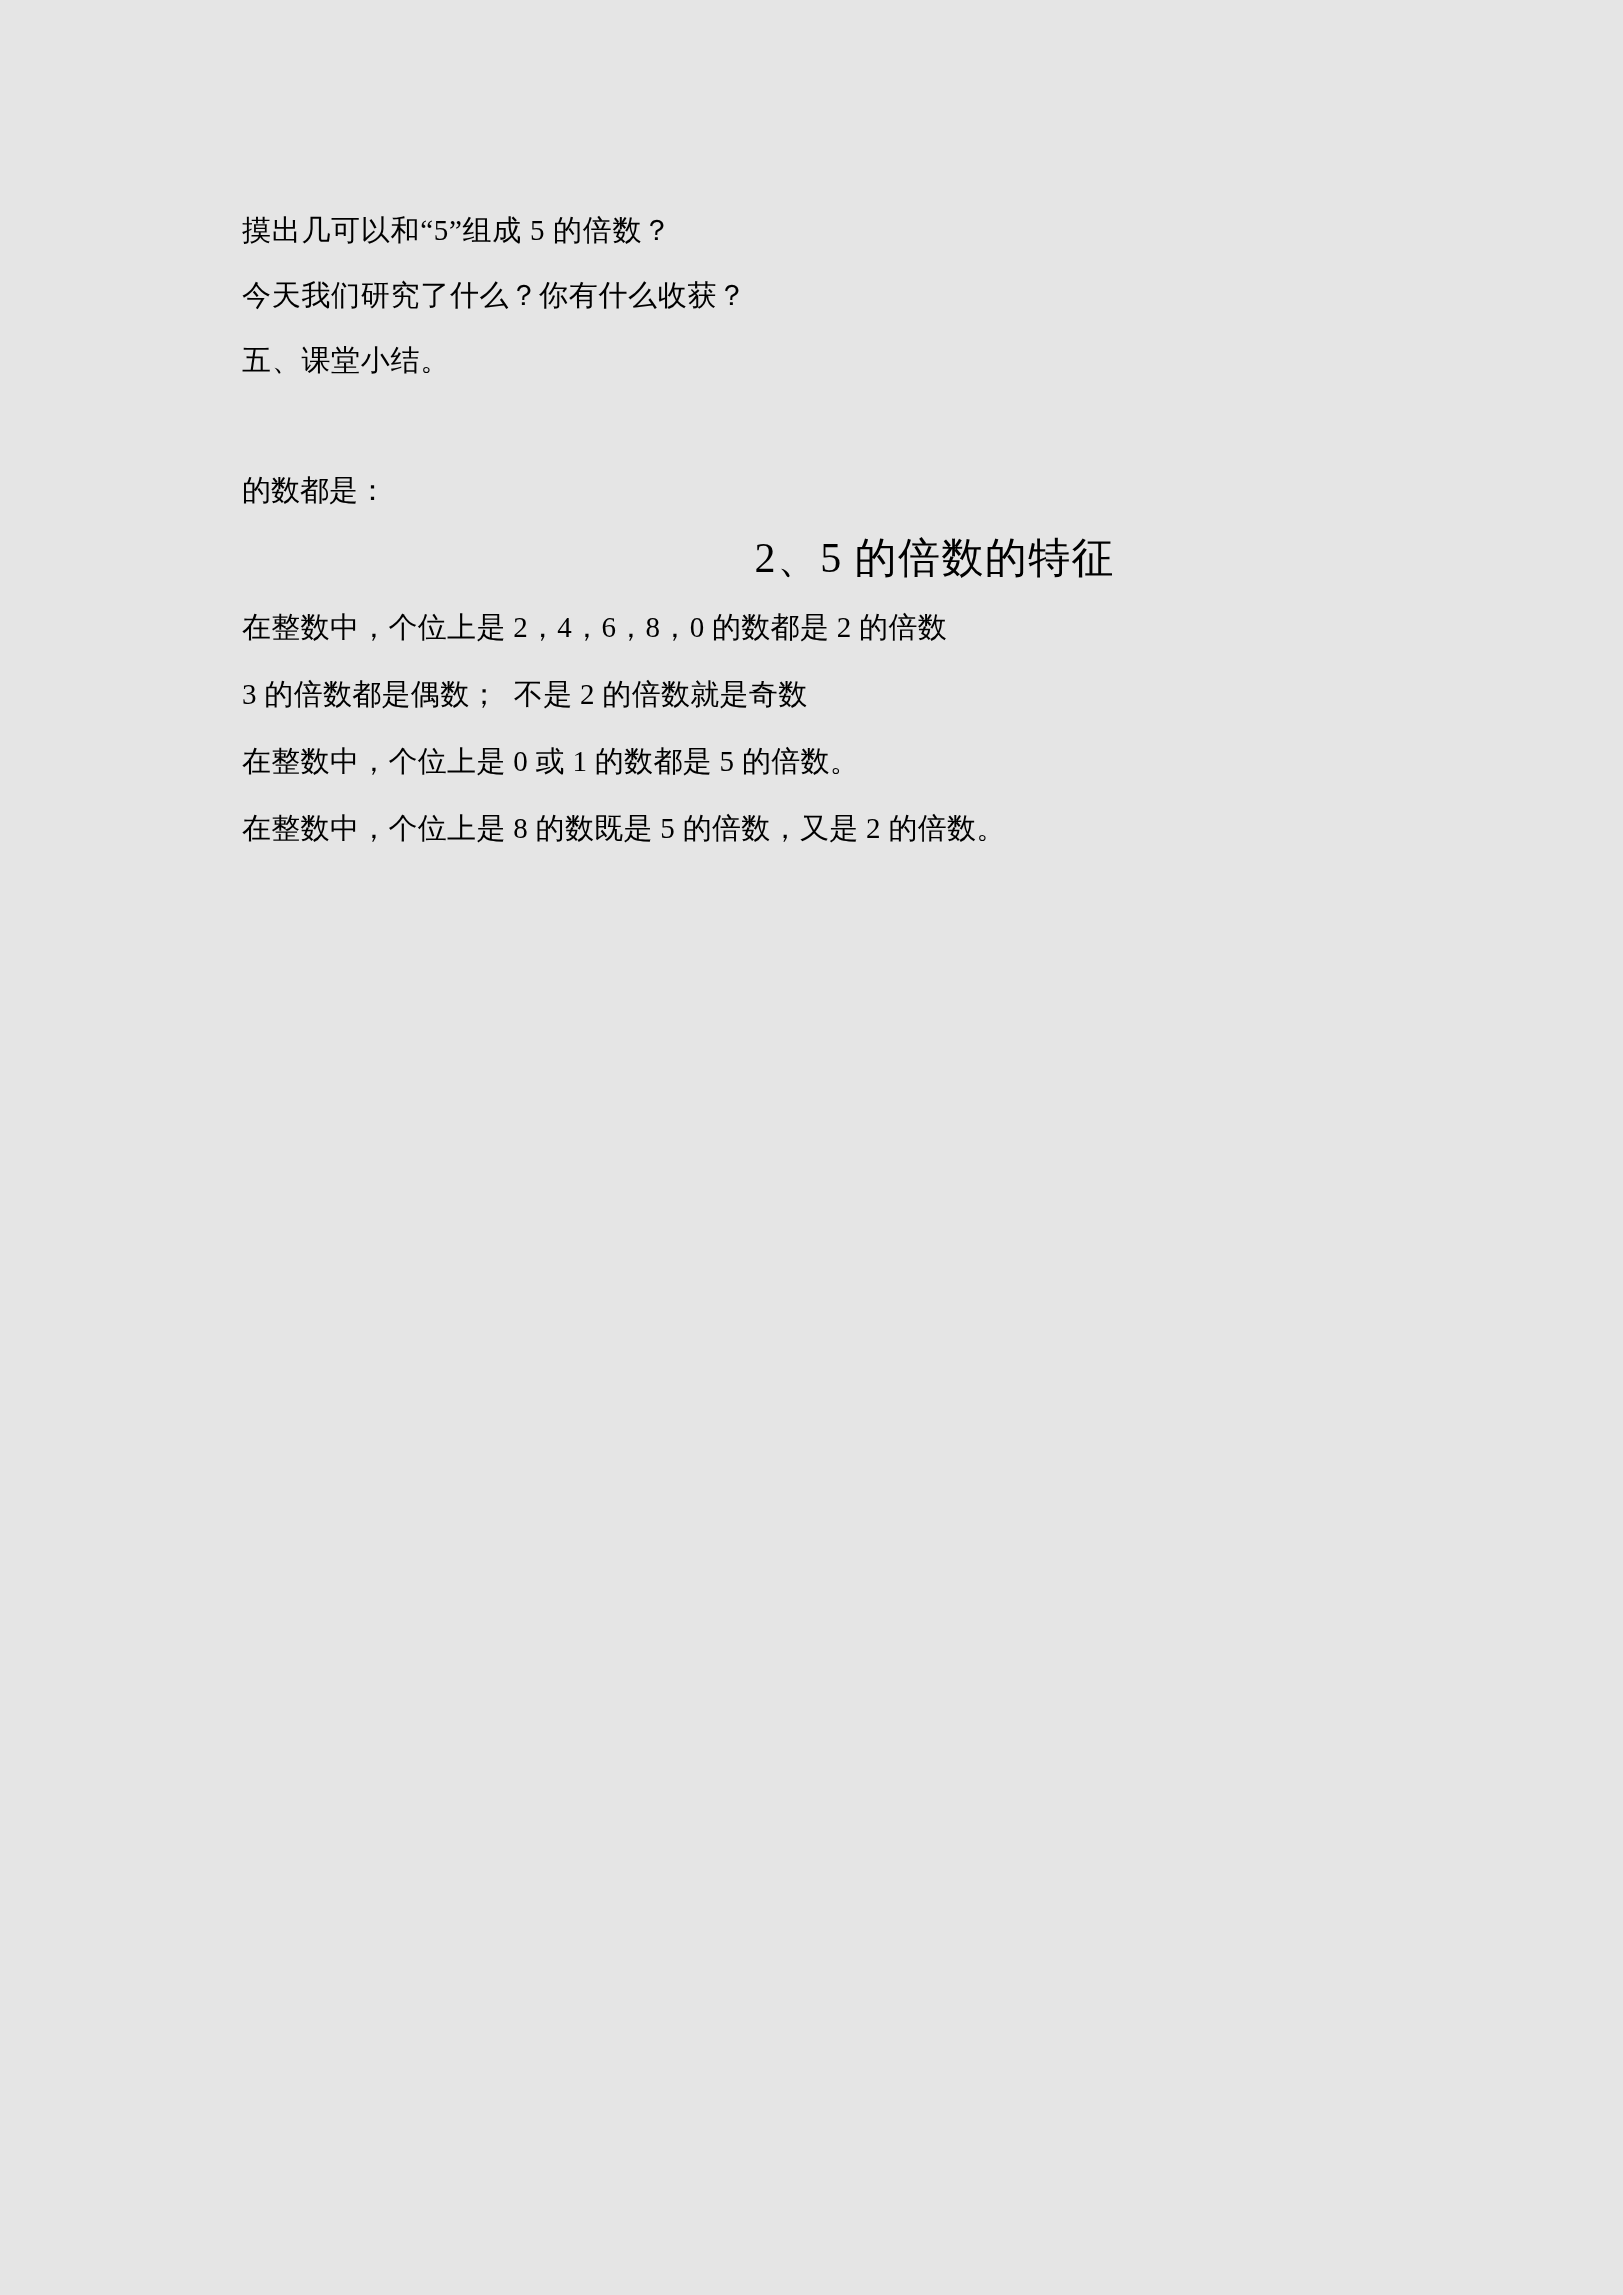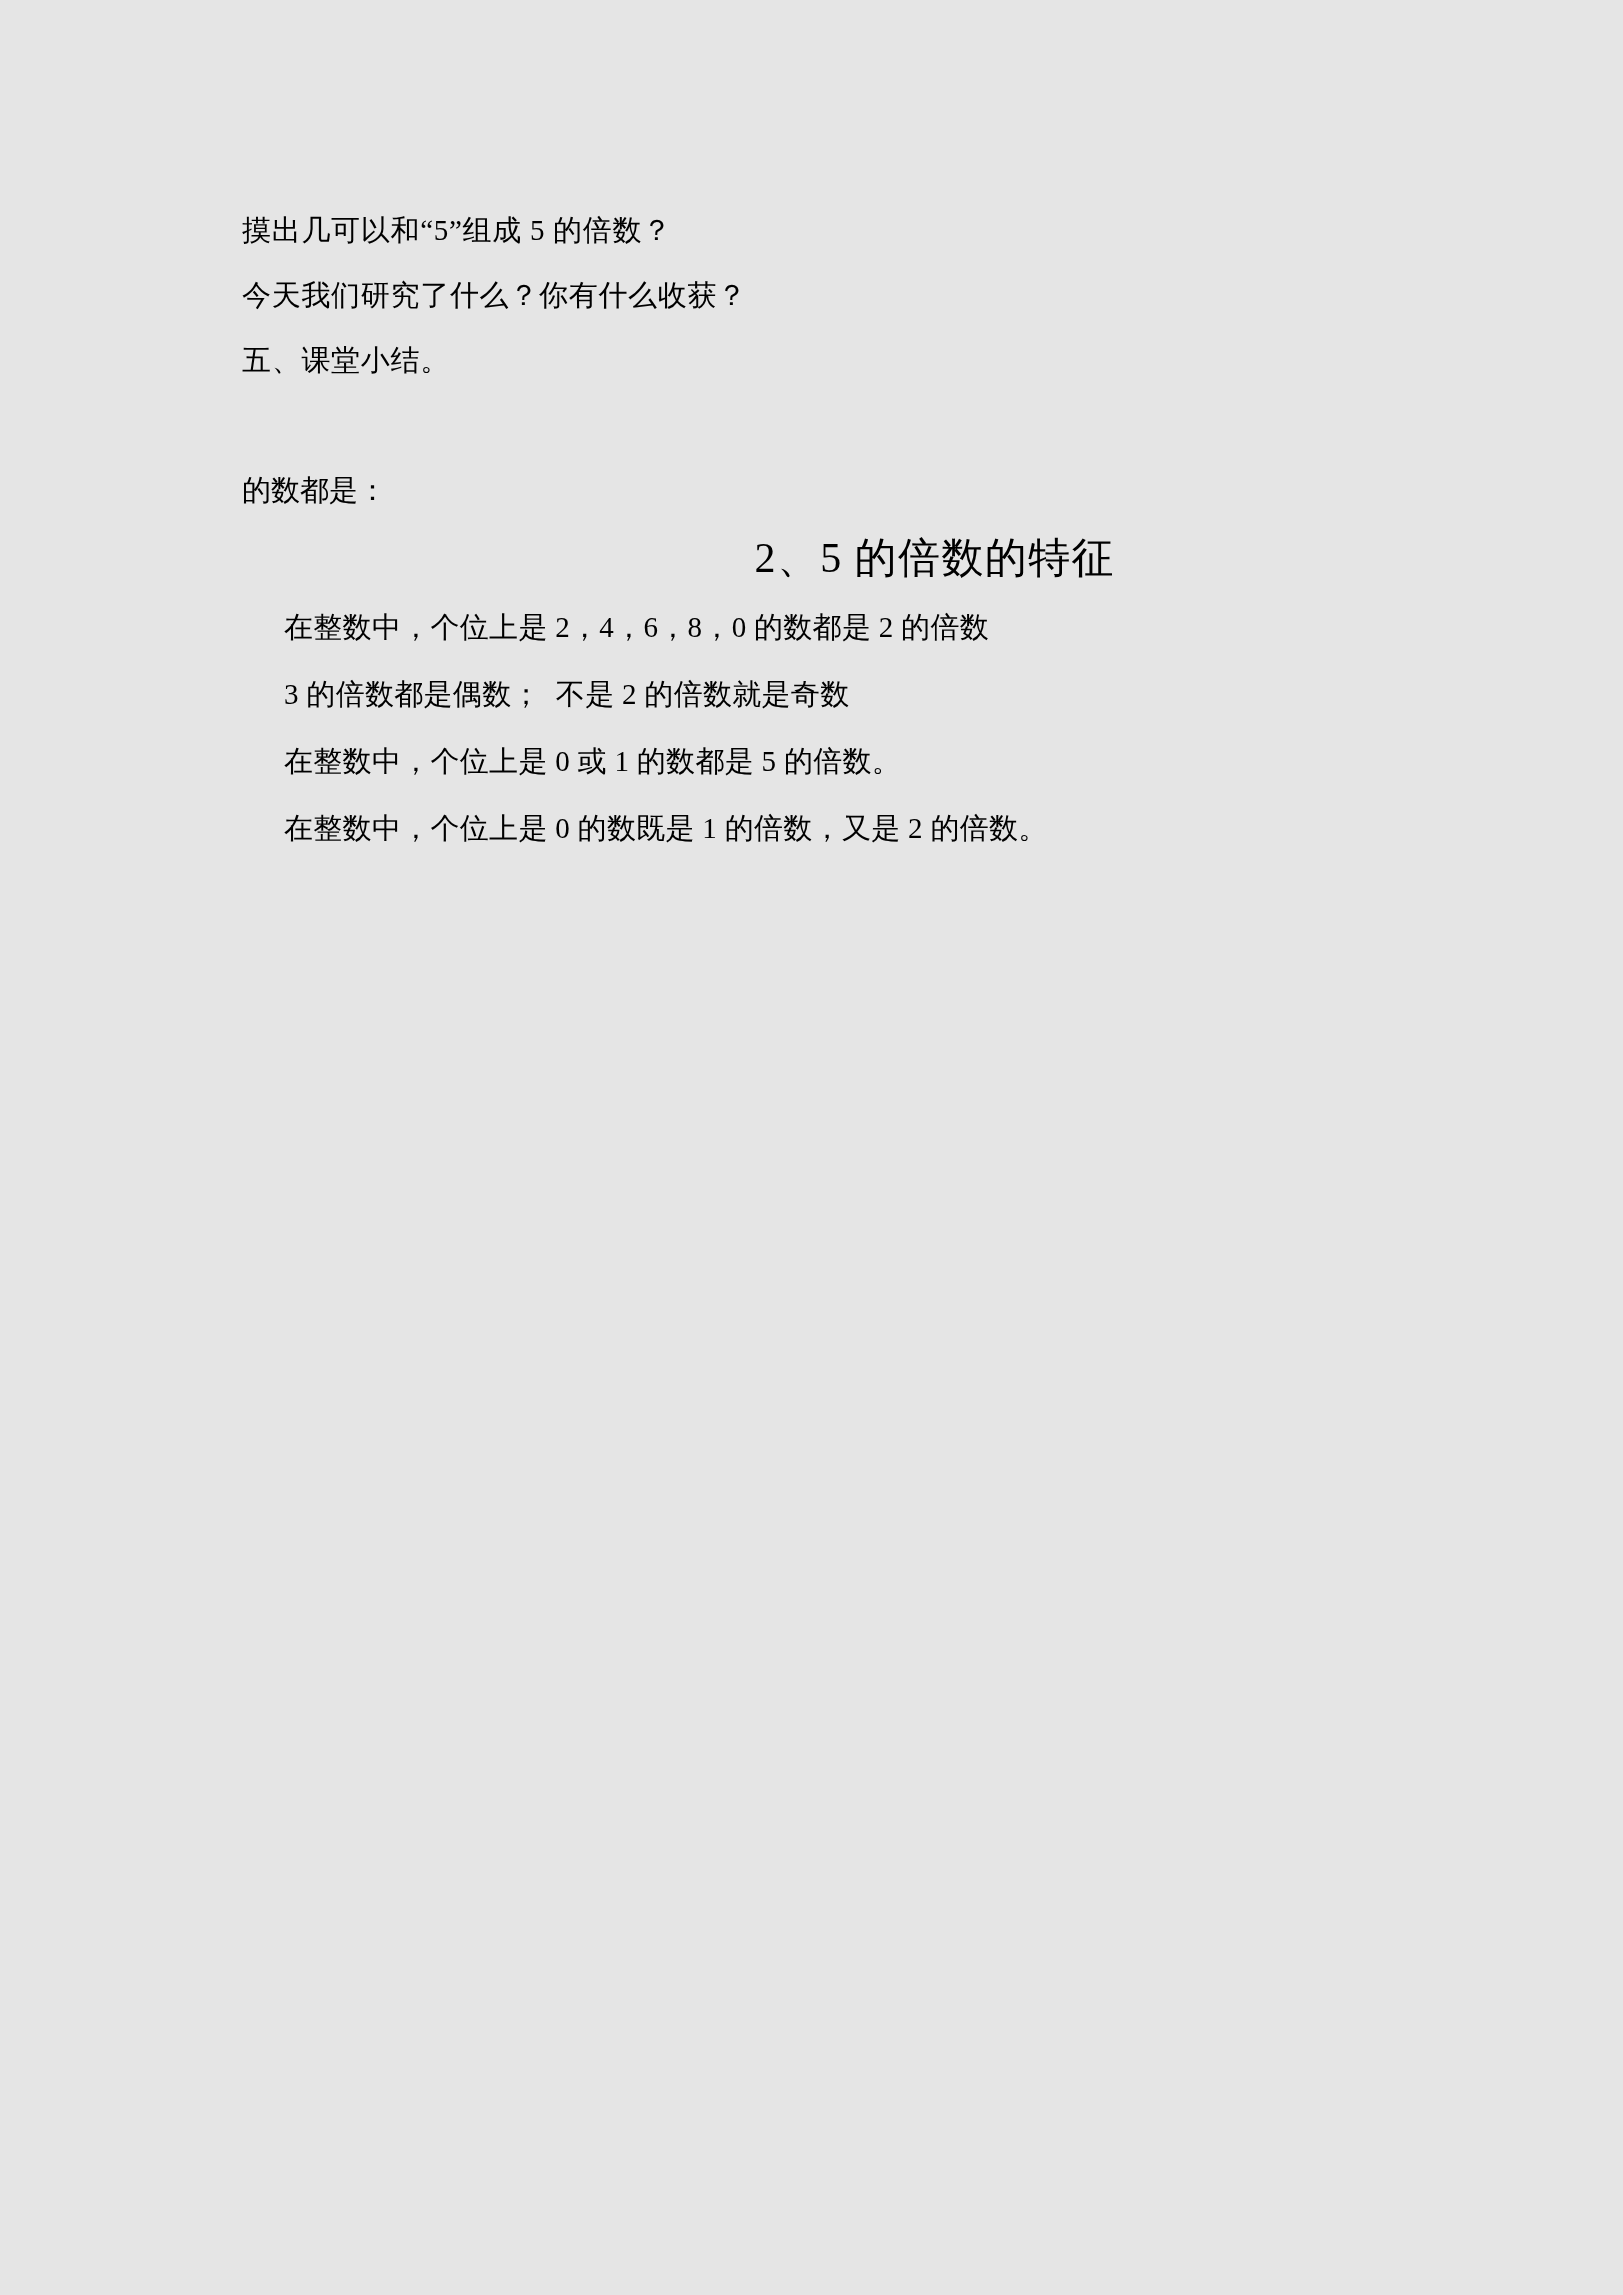--- a/index.html
+++ b/index.html
@@ -49,21 +49,20 @@
     line-height: 71px;
     letter-spacing: 1.4px;
     white-space: pre;
     padding-right: 286px;
   }
   .board-line {
     font-size: 29px;
     line-height: 67px;
     letter-spacing: 0.3px;
     white-space: pre;
-    margin-left: 42px;
   }
 </style>
 </head>
 <body>
 
 <div class="page">
   <div class="content">
 
     <div class="line">摸出几可以和“5”组成 5 的倍数？</div>
     <div class="line">今天我们研究了什么？你有什么收获？</div>
@@ -71,17 +70,17 @@
 
     <div class="gap"></div>
 
     <div class="board-label">的数都是：</div>
 
     <div class="board-title">2、5 的倍数的特征</div>
 
     <div class="board-line">在整数中，个位上是 2，4，6，8，0 的数都是 2 的倍数</div>
     <div class="board-line">3 的倍数都是偶数；  不是 2 的倍数就是奇数</div>
     <div class="board-line">在整数中，个位上是 0 或 1 的数都是 5 的倍数。</div>
-    <div class="board-line">在整数中，个位上是 0 的数既是 1 的倍数，又是 2 的倍数。</div>
+    <div class="board-line">在整数中，个位上是 8 的数既是 5 的倍数，又是 2 的倍数。</div>
 
   </div>
 </div>
 
 
 </body></html>

